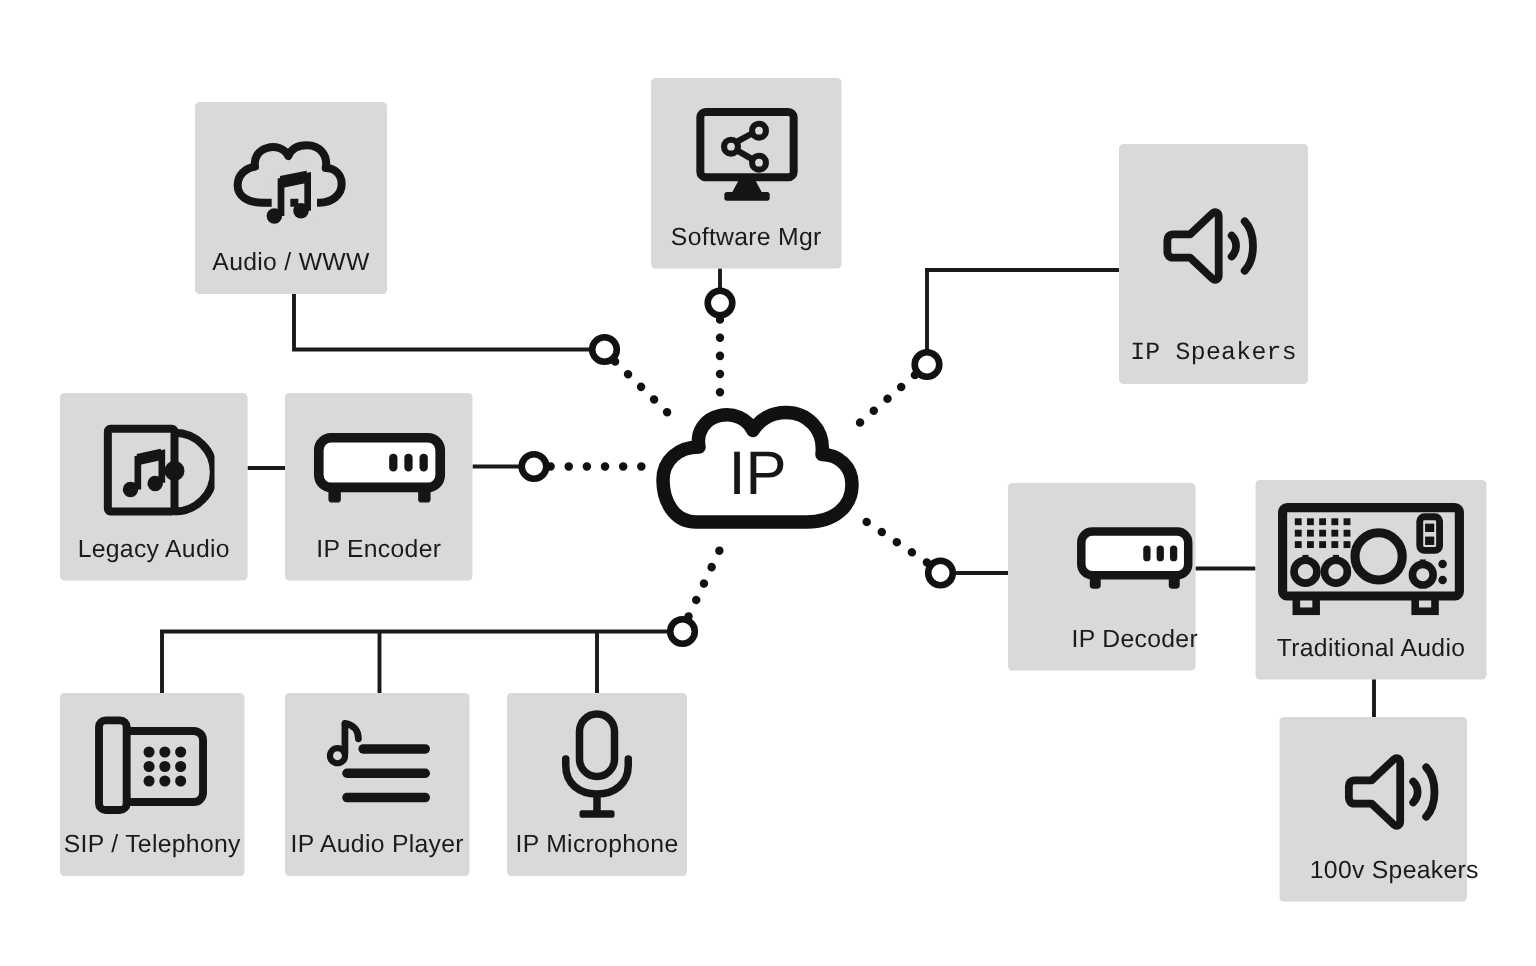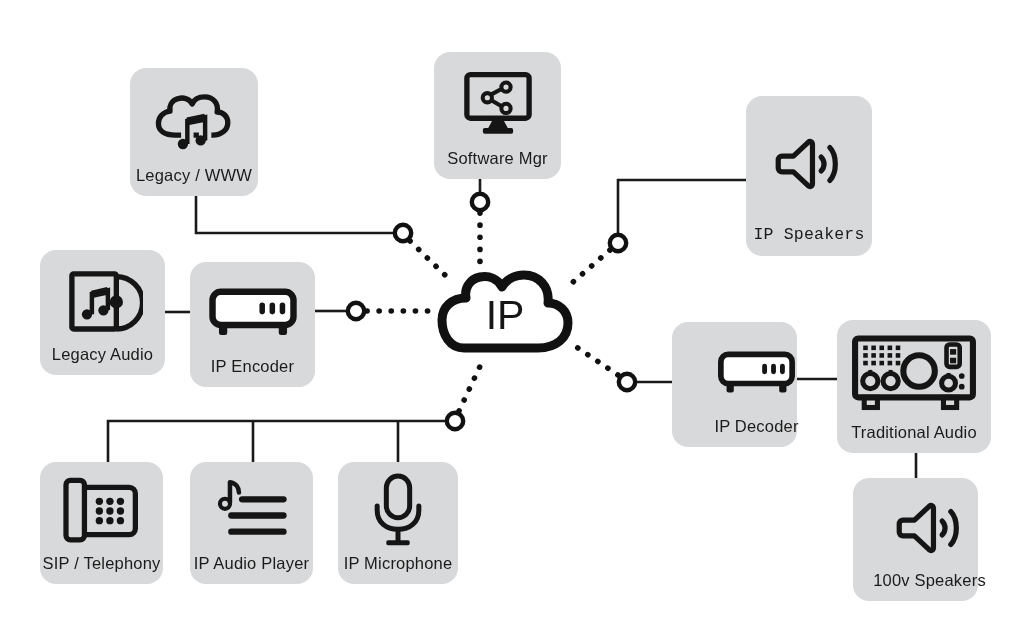--- a/index.html
+++ b/index.html
@@ -1,21 +1,21 @@
 <!DOCTYPE html>
 <html><head>
 <meta charset="utf-8">
 <style>
   html,body{margin:0;padding:0;background:#fff;}
   #stage{
     position:relative;width:1024px;height:644px;background:#ffffff;
     font-family:"Liberation Sans", sans-serif;overflow:hidden;
   }
   .node{
-    position:absolute;background:#d8d9da;border-radius:16px;
+    position:absolute;background:#d8d9da;border-radius:3px;
     display:flex;flex-direction:column;align-items:center;justify-content:flex-end;
     box-sizing:border-box;z-index:2;
   }
   .node .icon-wrap{
     flex:1;display:flex;align-items:center;justify-content:center;width:100%;
     padding-top:6px;box-sizing:border-box;
   }
   .node .nlabel{
     font-size:16.5px;color:#1b1b1b;letter-spacing:.2px;line-height:1;
     margin-bottom:13px;white-space:nowrap;
@@ -83,21 +83,21 @@
         <path d="M 24 62 H 66 C 76 62 83 56 83 48 C 83 41 78 36 71 36 C 73 26 66 19 57 19 C 50 19 45 22 43 27 C 40 21 33 19 27 21 C 20 23 17 29 18 35 C 10 36 5 42 5 49 C 5 57 12 62 24 62 Z" fill="none" stroke="#151515" stroke-width="6" stroke-linejoin="round"></path>
         <g stroke="#d8d9da" stroke-width="14" fill="none" stroke-linecap="round">
           <path d="M 37.5 72 V 46 L 57.5 42 V 68"></path>
         </g>
         <path d="M 37.5 72 V 46 L 57.5 42 V 68" fill="none" stroke="#151515" stroke-width="5"></path>
         <line x1="37.5" y1="46.5" x2="57.5" y2="42.5" stroke="#151515" stroke-width="9"></line>
         <circle cx="32.5" cy="72" r="5.8" fill="#151515"></circle>
         <circle cx="52.5" cy="68" r="5.8" fill="#151515"></circle>
       </svg>
     </div>
-    <div class="nlabel">Legacy / WWW</div>
+    <div class="nlabel">Audio / WWW</div>
   </div>
 
   <div class="node" style="left:434px;top:52px;width:127px;height:127px;">
     <div class="icon-wrap">
       <svg width="80" height="80" viewBox="0 0 90 90">
         <rect x="10" y="12" width="70" height="49" rx="4" fill="none" stroke="#151515" stroke-width="6"></rect>
         <g stroke="#151515" stroke-width="4.6" fill="none">
           <line x1="37" y1="34.5" x2="50" y2="27.5"></line>
           <line x1="37" y1="40.5" x2="50" y2="48"></line>
           <circle cx="33" cy="38" r="5.2"></circle>
@@ -115,21 +115,21 @@
     <div class="icon-wrap">
       <svg width="82" height="78" viewBox="0 0 90 90">
         <path d="M 27 36 L 44 20 C 46.5 18 49 19.3 49 22.5 V 67.5 C 49 70.7 46.5 72 44 70 L 27 54 H 14 C 11 54 9.5 52 9.5 49.5 V 40.5 C 9.5 38 11 36 14 36 Z" fill="none" stroke="#151515" stroke-width="6" stroke-linejoin="round"></path>
         <path d="M 59 37 C 63.5 41.5 63.5 48.5 59 53" fill="none" stroke="#151515" stroke-width="6" stroke-linecap="round"></path>
         <path d="M 69 26 C 77.5 35 77.5 55 69 64" fill="none" stroke="#151515" stroke-width="6" stroke-linecap="round"></path>
       </svg>
     </div>
     <div class="nlabel">IP Speakers</div>
   </div>
 
-  <div class="node" style="left:40px;top:250px;width:125px;height:125px;">
+  <div class="node" style="left:40px;top:262px;width:125px;height:125px;">
     <div class="icon-wrap">
       <svg width="80" height="80" viewBox="0 0 90 90">
         <path d="M 60 17.5 A 29.5 29.5 0 0 1 60 76.5" fill="none" stroke="#151515" stroke-width="6"></path>
         <rect x="10" y="14.5" width="50" height="62" rx="2" fill="#d8d9da" stroke="#151515" stroke-width="6"></rect>
         <circle cx="60" cy="46" r="5" fill="none" stroke="#151515" stroke-width="5"></circle>
         <line x1="60" y1="51" x2="60" y2="62" stroke="#151515" stroke-width="5"></line>
         <path d="M 32.5 60 V 37 L 50.5 33 V 55" fill="none" stroke="#151515" stroke-width="5"></path>
         <line x1="32.5" y1="37.5" x2="50.5" y2="33.5" stroke="#151515" stroke-width="8.5"></line>
         <circle cx="27" cy="60" r="5.8" fill="#151515"></circle>
         <circle cx="45.5" cy="55.5" r="5.8" fill="#151515"></circle>

